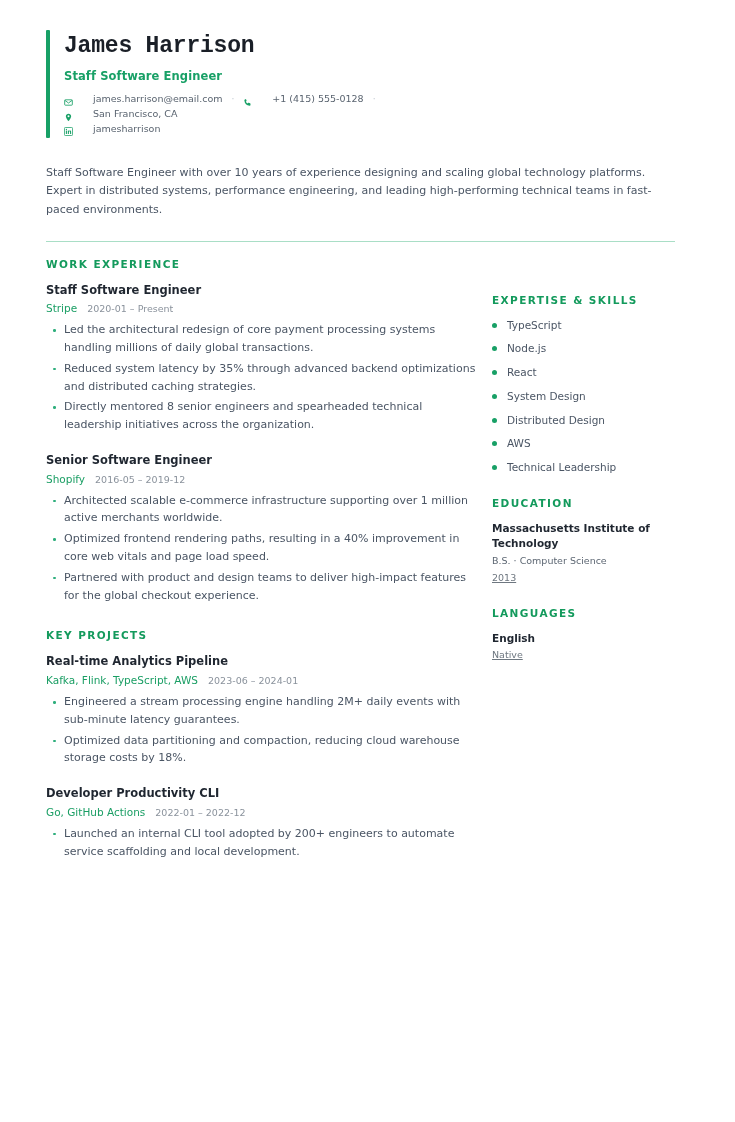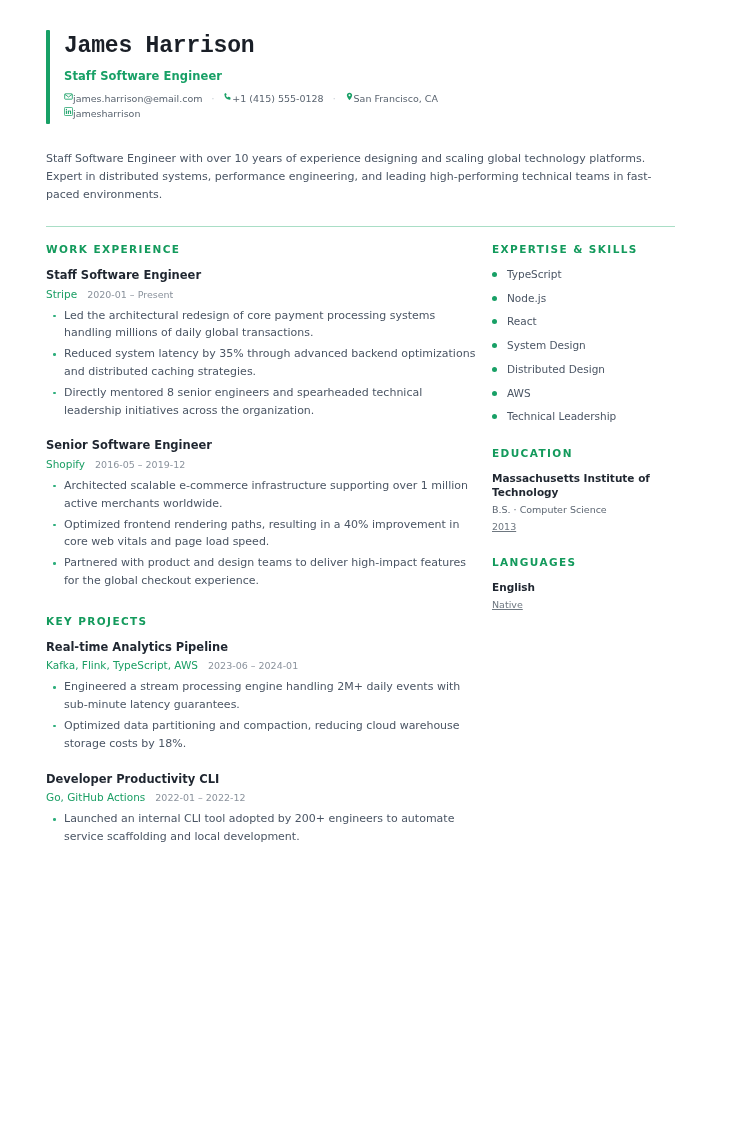--- a/index.html
+++ b/index.html
@@ -59,22 +59,22 @@
     font-size: 9.5px;
     color: #59636f;
     line-height: 1.55;
     display: flex;
     flex-wrap: wrap;
     align-items: center;
     max-width: 420px;
   }
   .contact-item {
     display: inline-flex;
-    align-items: flex-start;
-    gap: 0;
+    align-items: flex-end;
+    gap: 20px;
     white-space: nowrap;
   }
   .contact-sep {
     display: inline-block;
     color: #c3cad2;
     font-size: 9px;
     padding: 0 9px;
   }
   .ico { display: inline-flex; align-items: center; line-height: 0; }
   .ico svg { display: block; }
@@ -86,21 +86,21 @@
     background: #a9dec6;
     width: 629px;
   }
 
   
   .columns {
     display: flex;
     margin-top: 16px;
   }
   .col-main { width: 430px; flex: 0 0 430px; }
-  .col-side { width: 199px; flex: 0 0 199px; margin-left: 0; padding-left: 16px; }
+  .col-side { width: 199px; flex: 0 0 199px; margin-left: 0; padding-left: 16px; margin-top: 36px; }
 
   .summary {
     font-size: 11px;
     line-height: 1.65;
     color: #4a5564;
     width: 629px;
   }
 
   .section-title {
     font-size: 10.5px;

